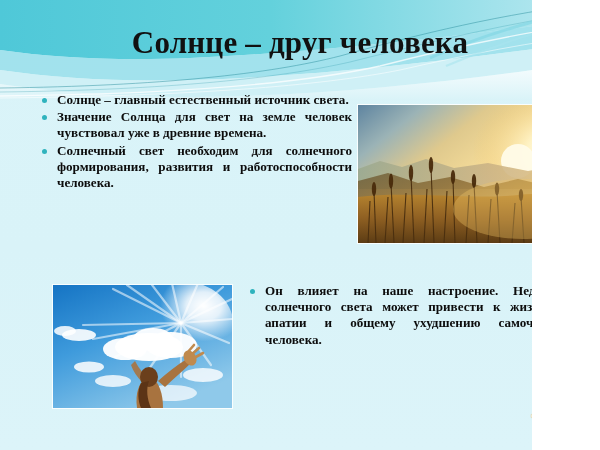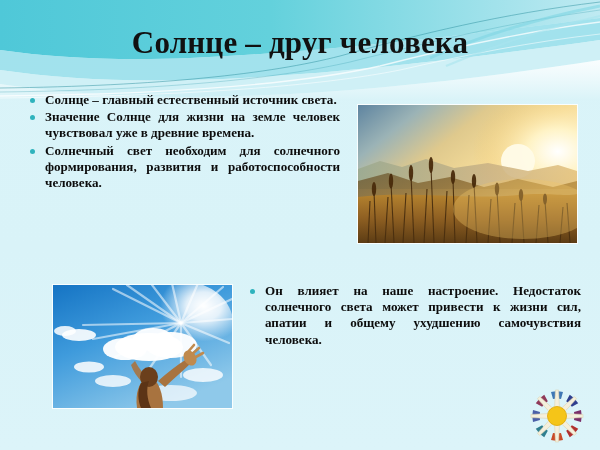--- a/index.html
+++ b/index.html
@@ -2,21 +2,21 @@
 <html><head>
 <meta charset="utf-8">
 <style>
   html, body {
     margin: 0;
     padding: 0;
     background: #ffffff;
   }
   #slide {
     position: relative;
-    width: 600px;
+    width: 532px;
     height: 450px;
     overflow: hidden;
     background: #22c55e;
     font-family: "Liberation Serif", "DejaVu Serif", serif;
   }
   
   .bg-base {
     position: absolute;
     inset: 0;
     background: linear-gradient(180deg, #daf4f9 0%, #d9f3f8 55%, #dcf4f9 100%);
@@ -61,21 +61,21 @@
   .bullet-list li::before {
     content: "";
     position: absolute;
     left: 2px;
     top: 6px;
     width: 5px;
     height: 5px;
     border-radius: 50%;
     background: #2fb3bd;
   }
-  #block-left  { left: 28px; top: 92px;  width: 312px; }
+  #block-left  { left: 40px; top: 92px;  width: 312px; }
   #block-right { left: 248px; top: 283px; width: 333px; }
 
   
   .photo {
     position: absolute;
     overflow: hidden;
     background: #88a;
     box-shadow: 0 0 0 1px rgba(255,255,255,0.85);
   }
   #photo-sunset { left: 358px; top: 105px; width: 219px; height: 138px; }
@@ -133,21 +133,21 @@
     <path d="M600,34 C530,42 470,54 400,70 C320,86 190,96 0,98" fill="none" stroke="#ffffff" stroke-width="0.9" opacity="0.6"></path>
 
     <path d="M600,6 C540,18 480,36 430,58" fill="none" stroke="#7fd6e2" stroke-width="3" opacity="0.6"></path>
     <path d="M600,16 C548,28 492,46 446,66" fill="none" stroke="#a9e4ee" stroke-width="2" opacity="0.6"></path>
   </svg>
 
   <div class="title">Солнце – друг человека</div>
 
   <ul class="bullet-list" id="block-left">
     <li>Солнце – главный естественный источник света.</li>
-    <li>Значение Солнце для жизни на земле человек чувствовал уже в древние времена.</li>
+    <li>Значение Солнца для свет на земле человек чувствовал уже в древние времена.</li>
     <li>Солнечный свет необходим для солнечного формирования, развития и работоспособности человека.</li>
   </ul>
 
   <ul class="bullet-list" id="block-right">
     <li>Он влияет на наше настроение. Недостаток солнечного света может привести к жизни сил, апатии и общему ухудшению самочувствия человека.</li>
   </ul>
 
   <div class="photo" id="photo-sunset">
     <svg viewBox="0 0 219 138" preserveAspectRatio="none">
       <defs>

